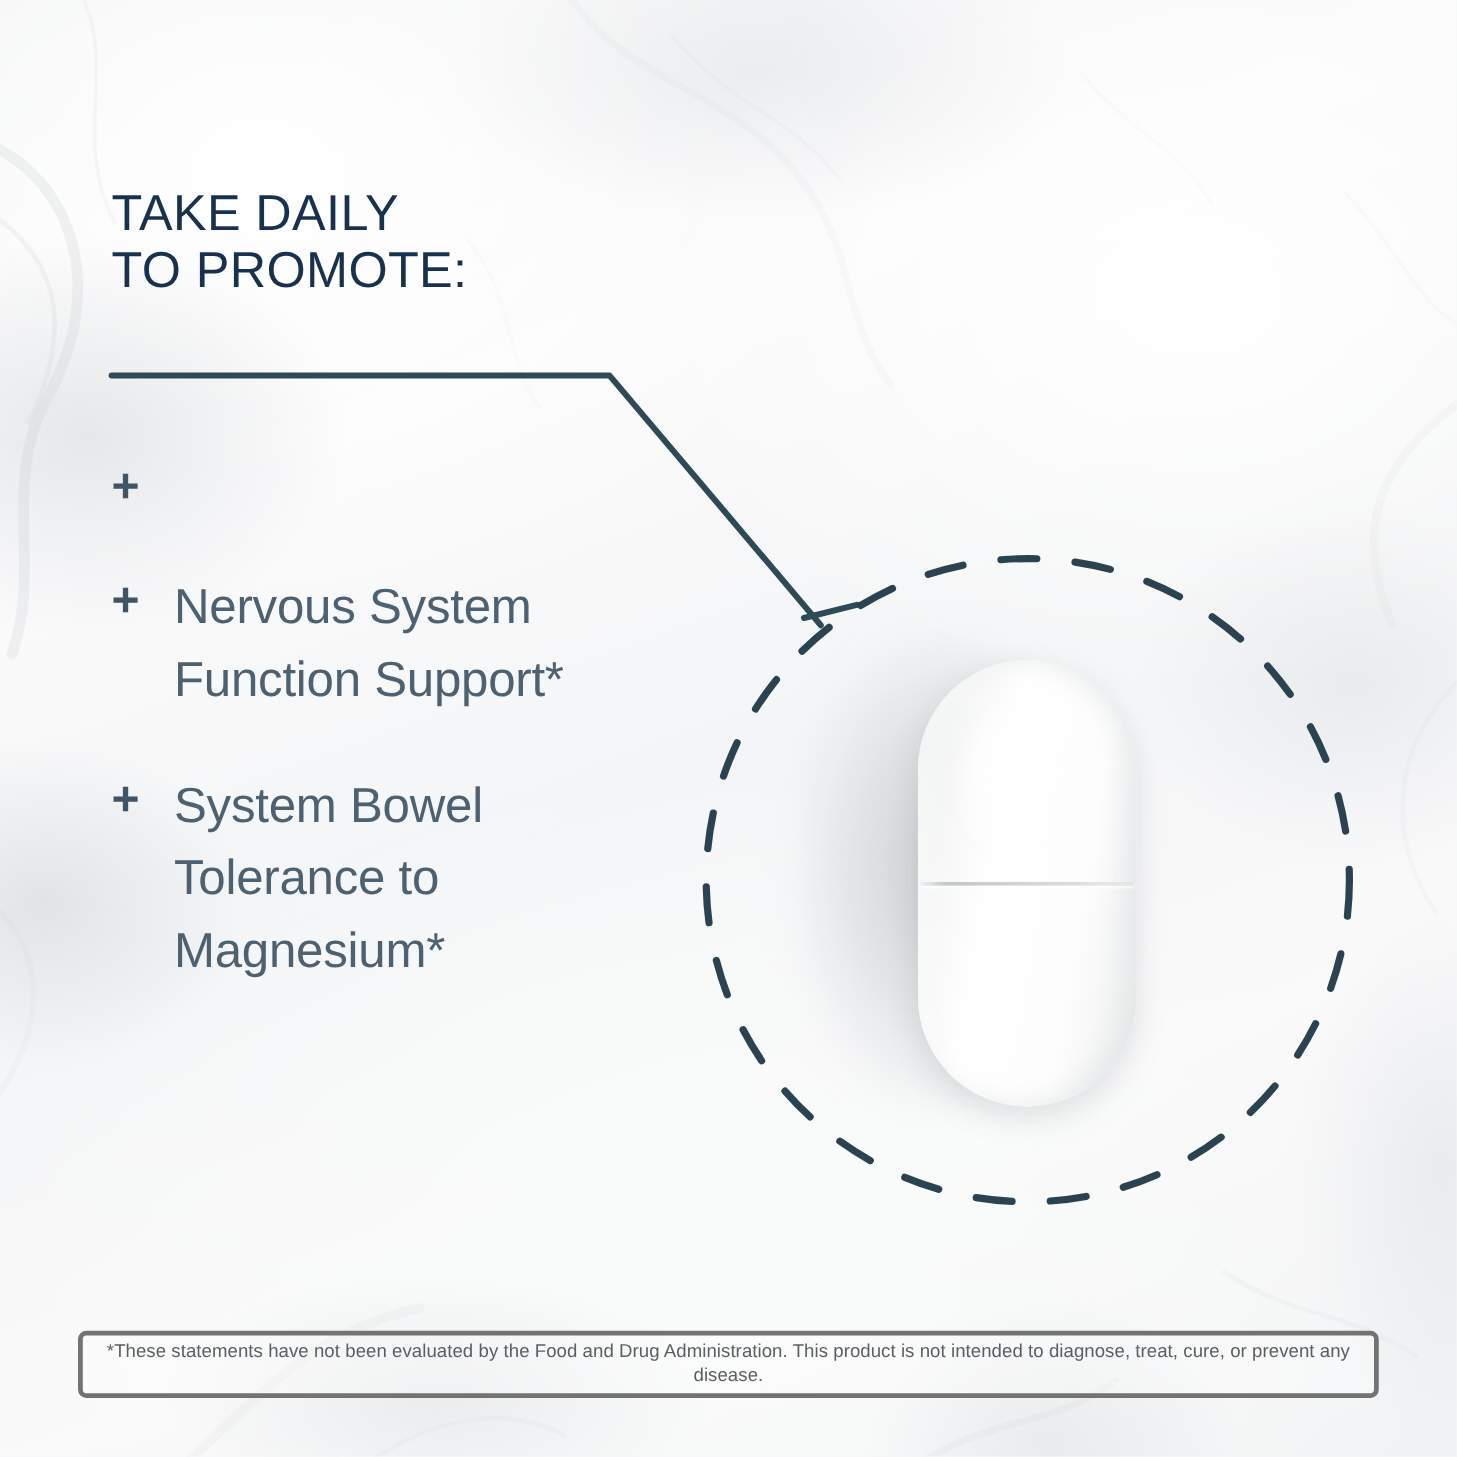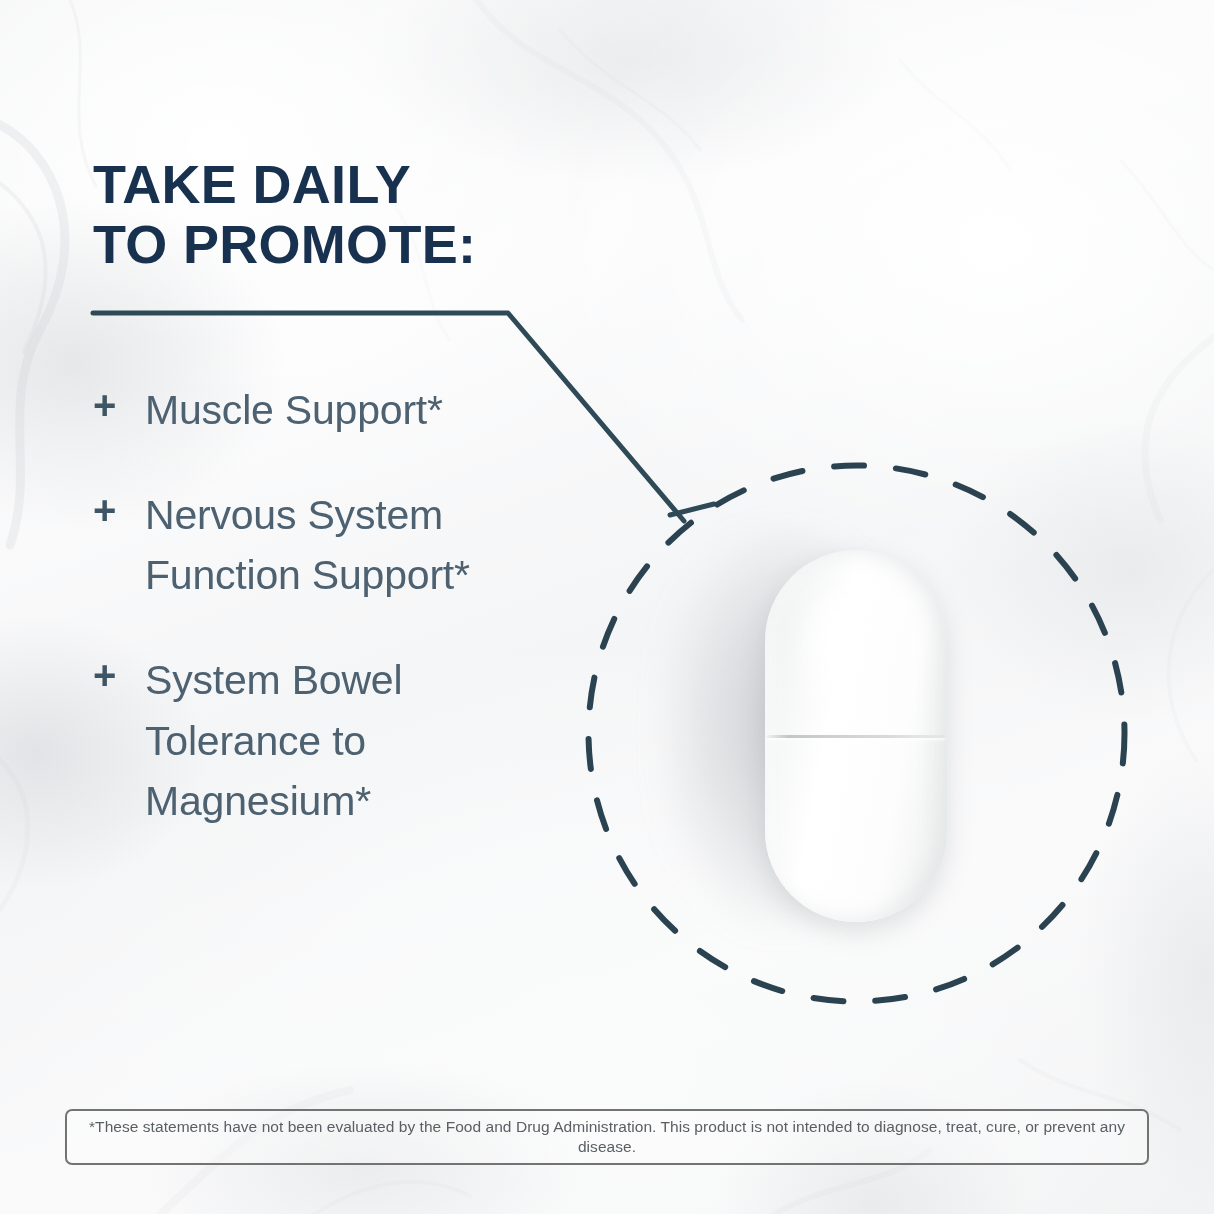--- a/index.html
+++ b/index.html
@@ -49,22 +49,22 @@
       radial-gradient(ellipse 18% 14% at 72% 99%, rgba(192,197,202,0.25) 0%, rgba(192,197,202,0) 72%),
       radial-gradient(ellipse 14% 26% at 99% 80%, rgba(190,195,200,0.22) 0%, rgba(190,195,200,0) 72%);
   }
 
   
   .heading {
     position: absolute;
     left: 93px;
     top: 154px;
     width: 560px;
-    font-size: 54px;
-    font-weight: bold;
+    font-size: 42px;
+    font-weight: normal;
     line-height: 1.12;
     letter-spacing: 0.3px;
     color: #17314e;
     white-space: pre-line;
   }
 
   
   .connector {
     position: absolute;
     left: 0;
@@ -159,21 +159,21 @@
     filter: blur(7px);
   }
 
   
   .disclaimer-box {
     position: absolute;
     left: 65px;
     top: 1109px;
     width: 1084px;
     height: 56px;
-    border: 2px solid #737373;
+    border: 4px solid #737373;
     border-radius: 7px;
     background: rgba(255,255,255,0.30);
     display: flex;
     align-items: center;
     justify-content: center;
     box-sizing: border-box;
   }
   .disclaimer-text {
     font-size: 15.5px;
     color: #5a5f63;
@@ -216,21 +216,20 @@
   <svg class="connector" viewBox="0 0 1214 1214">
     <g fill="none" stroke="#2f4a57" stroke-width="5" stroke-linecap="round" stroke-linejoin="round">
       <path d="M93 313 L 508 313 L 684 521"></path>
       <path d="M670 515 L 714 504"></path>
     </g>
   </svg>
 
   <div class="benefits">
     <div class="benefit">
       <span class="benefit-plus">+</span>
-      <span class="benefit-label">Muscle Support*</span>
     </div>
     <div class="benefit">
       <span class="benefit-plus">+</span>
       <span class="benefit-label">Nervous System
 Function Support*</span>
     </div>
     <div class="benefit">
       <span class="benefit-plus">+</span>
       <span class="benefit-label">System Bowel
 Tolerance to

